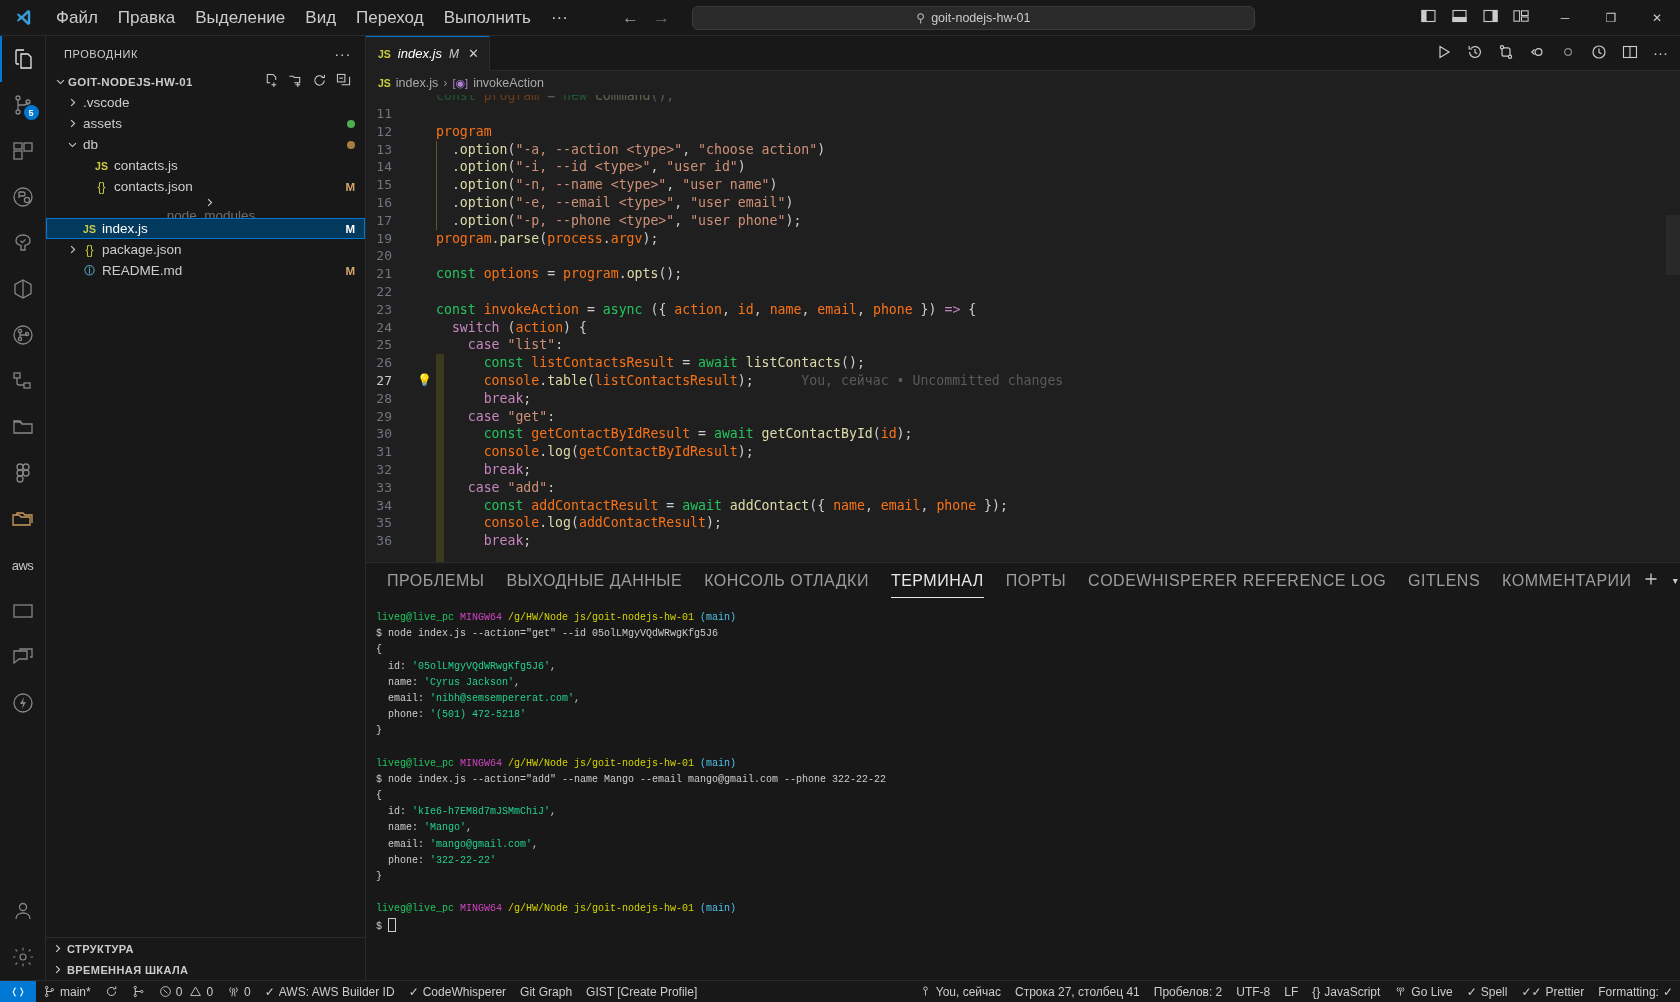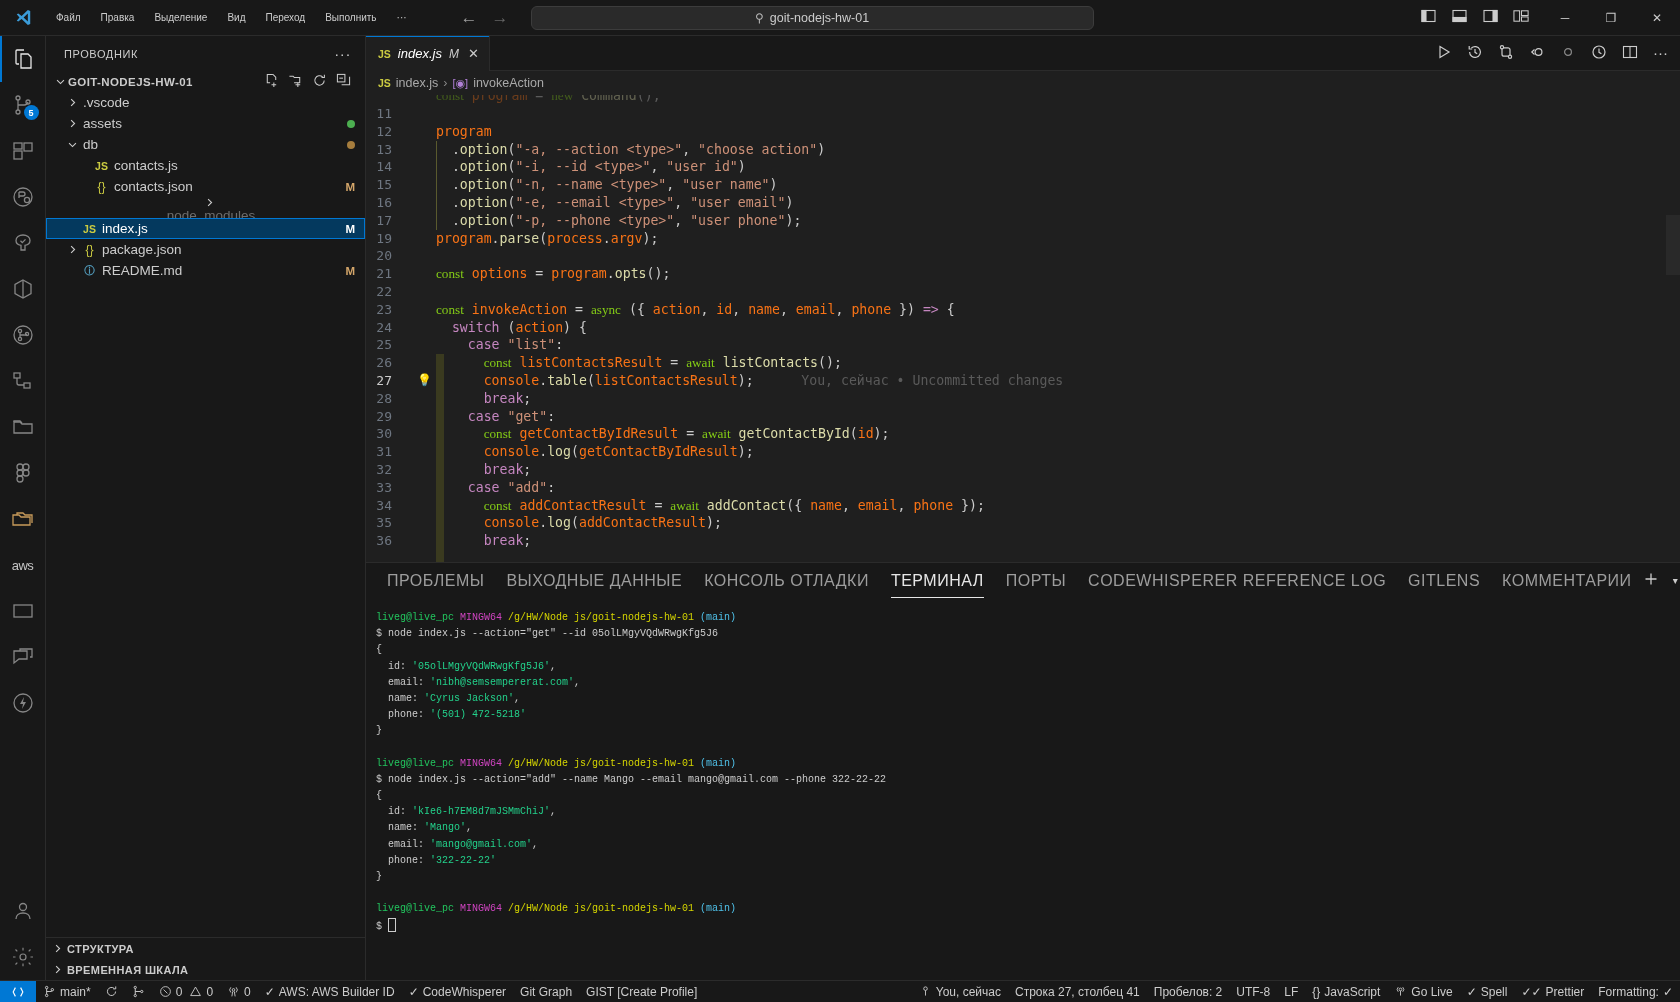--- a/index.html
+++ b/index.html
@@ -13,21 +13,21 @@
 
   
   .titlebar {
     height:36px; background:#181818; display:flex; align-items:center;
     flex:0 0 36px; border-bottom:1px solid #2b2b2b;
   }
   .tb-logo { width:46px; display:flex; align-items:center; justify-content:center; }
   .tb-logo svg { width:19px; height:19px; }
   .tb-menu { display:flex; align-items:center; gap:0px; }
   .tb-menu-item {
-    padding:4px 10px; color:#cccccc; font-size:10px; white-space:nowrap; cursor:default;text-align:center;
+    padding:4px 10px; color:#cccccc; font-size:17px; white-space:nowrap; cursor:default;text-align:center;
   }
   .tb-nav { display:flex; align-items:center; gap:14px; margin-left:44px; }
   .tb-arrow { color:#9d9d9d; font-size:17px; line-height:1; cursor:default; }
   .tb-arrow.dim { color:#656565; }
   .tb-search {
     width:563px; height:24px; margin-left:22px; background:#2a2a2a;
     border:1px solid #3c3c3c; border-radius:6px;
     display:flex; align-items:center; justify-content:center; gap:6px;
     color:#cccccc; font-size:12.5px;
   }
@@ -145,21 +145,21 @@
     width:48px; min-width:48px; text-align:right; padding-right:22px;
     color:#6e7681; font-size:13px; user-select:none;
   }
   .cl.cur .ln { color:#cccccc; }
   .glyph { width:22px; min-width:22px; display:flex; align-items:center; justify-content:center; }
   .bulb { color:#ffcc00; font-size:12px; }
   .code-txt { padding-left:0px; }
   .blame { color:#5a5a5a; font-style:normal; }
 
   
-  .k  { color:#84cc16;font-family:Liberation Serif, serif; }   
+  .k  { color:#22c55e; }   
   .kp { color:#c586c0; }   
   .s  { color:#ce9178; }   
   .f  { color:#dcdcaa; }   
   .v  { color:#f97316; }   
   .p  { color:#cccccc; }
 
   .indent-bar {
     position:absolute; width:1px; background:#404040;
   }
   .minimap-slider { position:absolute; right:0; top:0; width:14px; height:60px; background:#33333380; }
@@ -670,22 +670,22 @@
                   <path d="M3.5 3.5l9 9M12.5 3.5l-9 9"></path>
                 </svg>
             </span>
           </div>
         </div>
         <div class="terminal" id="terminal-body">
             <div class="tline"><span class="t-user">liveg@live_pc</span> <span class="t-host">MINGW64</span> <span class="t-path">/g/HW/Node js/goit-nodejs-hw-01</span> <span class="t-branch">(main)</span></div>
             <div class="tline"><span class="t-white">$ node index.js --action="get" --id 05olLMgyVQdWRwgKfg5J6</span></div>
             <div class="tline"><span class="t-white">{</span></div>
             <div class="tline"><span class="t-white">  id: </span><span class="t-str">'05olLMgyVQdWRwgKfg5J6'</span><span class="t-white">,</span></div>
+            <div class="tline"><span class="t-white">  name: </span><span class="t-str">'Cyrus Jackson'</span><span class="t-white">,</span></div>
             <div class="tline"><span class="t-white">  email: </span><span class="t-str">'nibh@semsempererat.com'</span><span class="t-white">,</span></div>
-            <div class="tline"><span class="t-white">  name: </span><span class="t-str">'Cyrus Jackson'</span><span class="t-white">,</span></div>
             <div class="tline"><span class="t-white">  phone: </span><span class="t-str">'(501) 472-5218'</span><span class="t-white"></span></div>
             <div class="tline"><span class="t-white">}</span></div>
             <div class="tline">&nbsp;</div>
             <div class="tline"><span class="t-user">liveg@live_pc</span> <span class="t-host">MINGW64</span> <span class="t-path">/g/HW/Node js/goit-nodejs-hw-01</span> <span class="t-branch">(main)</span></div>
             <div class="tline"><span class="t-white">$ node index.js --action="add" --name Mango --email mango@gmail.com --phone 322-22-22</span></div>
             <div class="tline"><span class="t-white">{</span></div>
             <div class="tline"><span class="t-white">  id: </span><span class="t-str">'kIe6-h7EM8d7mJSMmChiJ'</span><span class="t-white">,</span></div>
             <div class="tline"><span class="t-white">  name: </span><span class="t-str">'Mango'</span><span class="t-white">,</span></div>
             <div class="tline"><span class="t-white">  email: </span><span class="t-str">'mango@gmail.com'</span><span class="t-white">,</span></div>
             <div class="tline"><span class="t-white">  phone: </span><span class="t-str">'322-22-22'</span><span class="t-white"></span></div>

